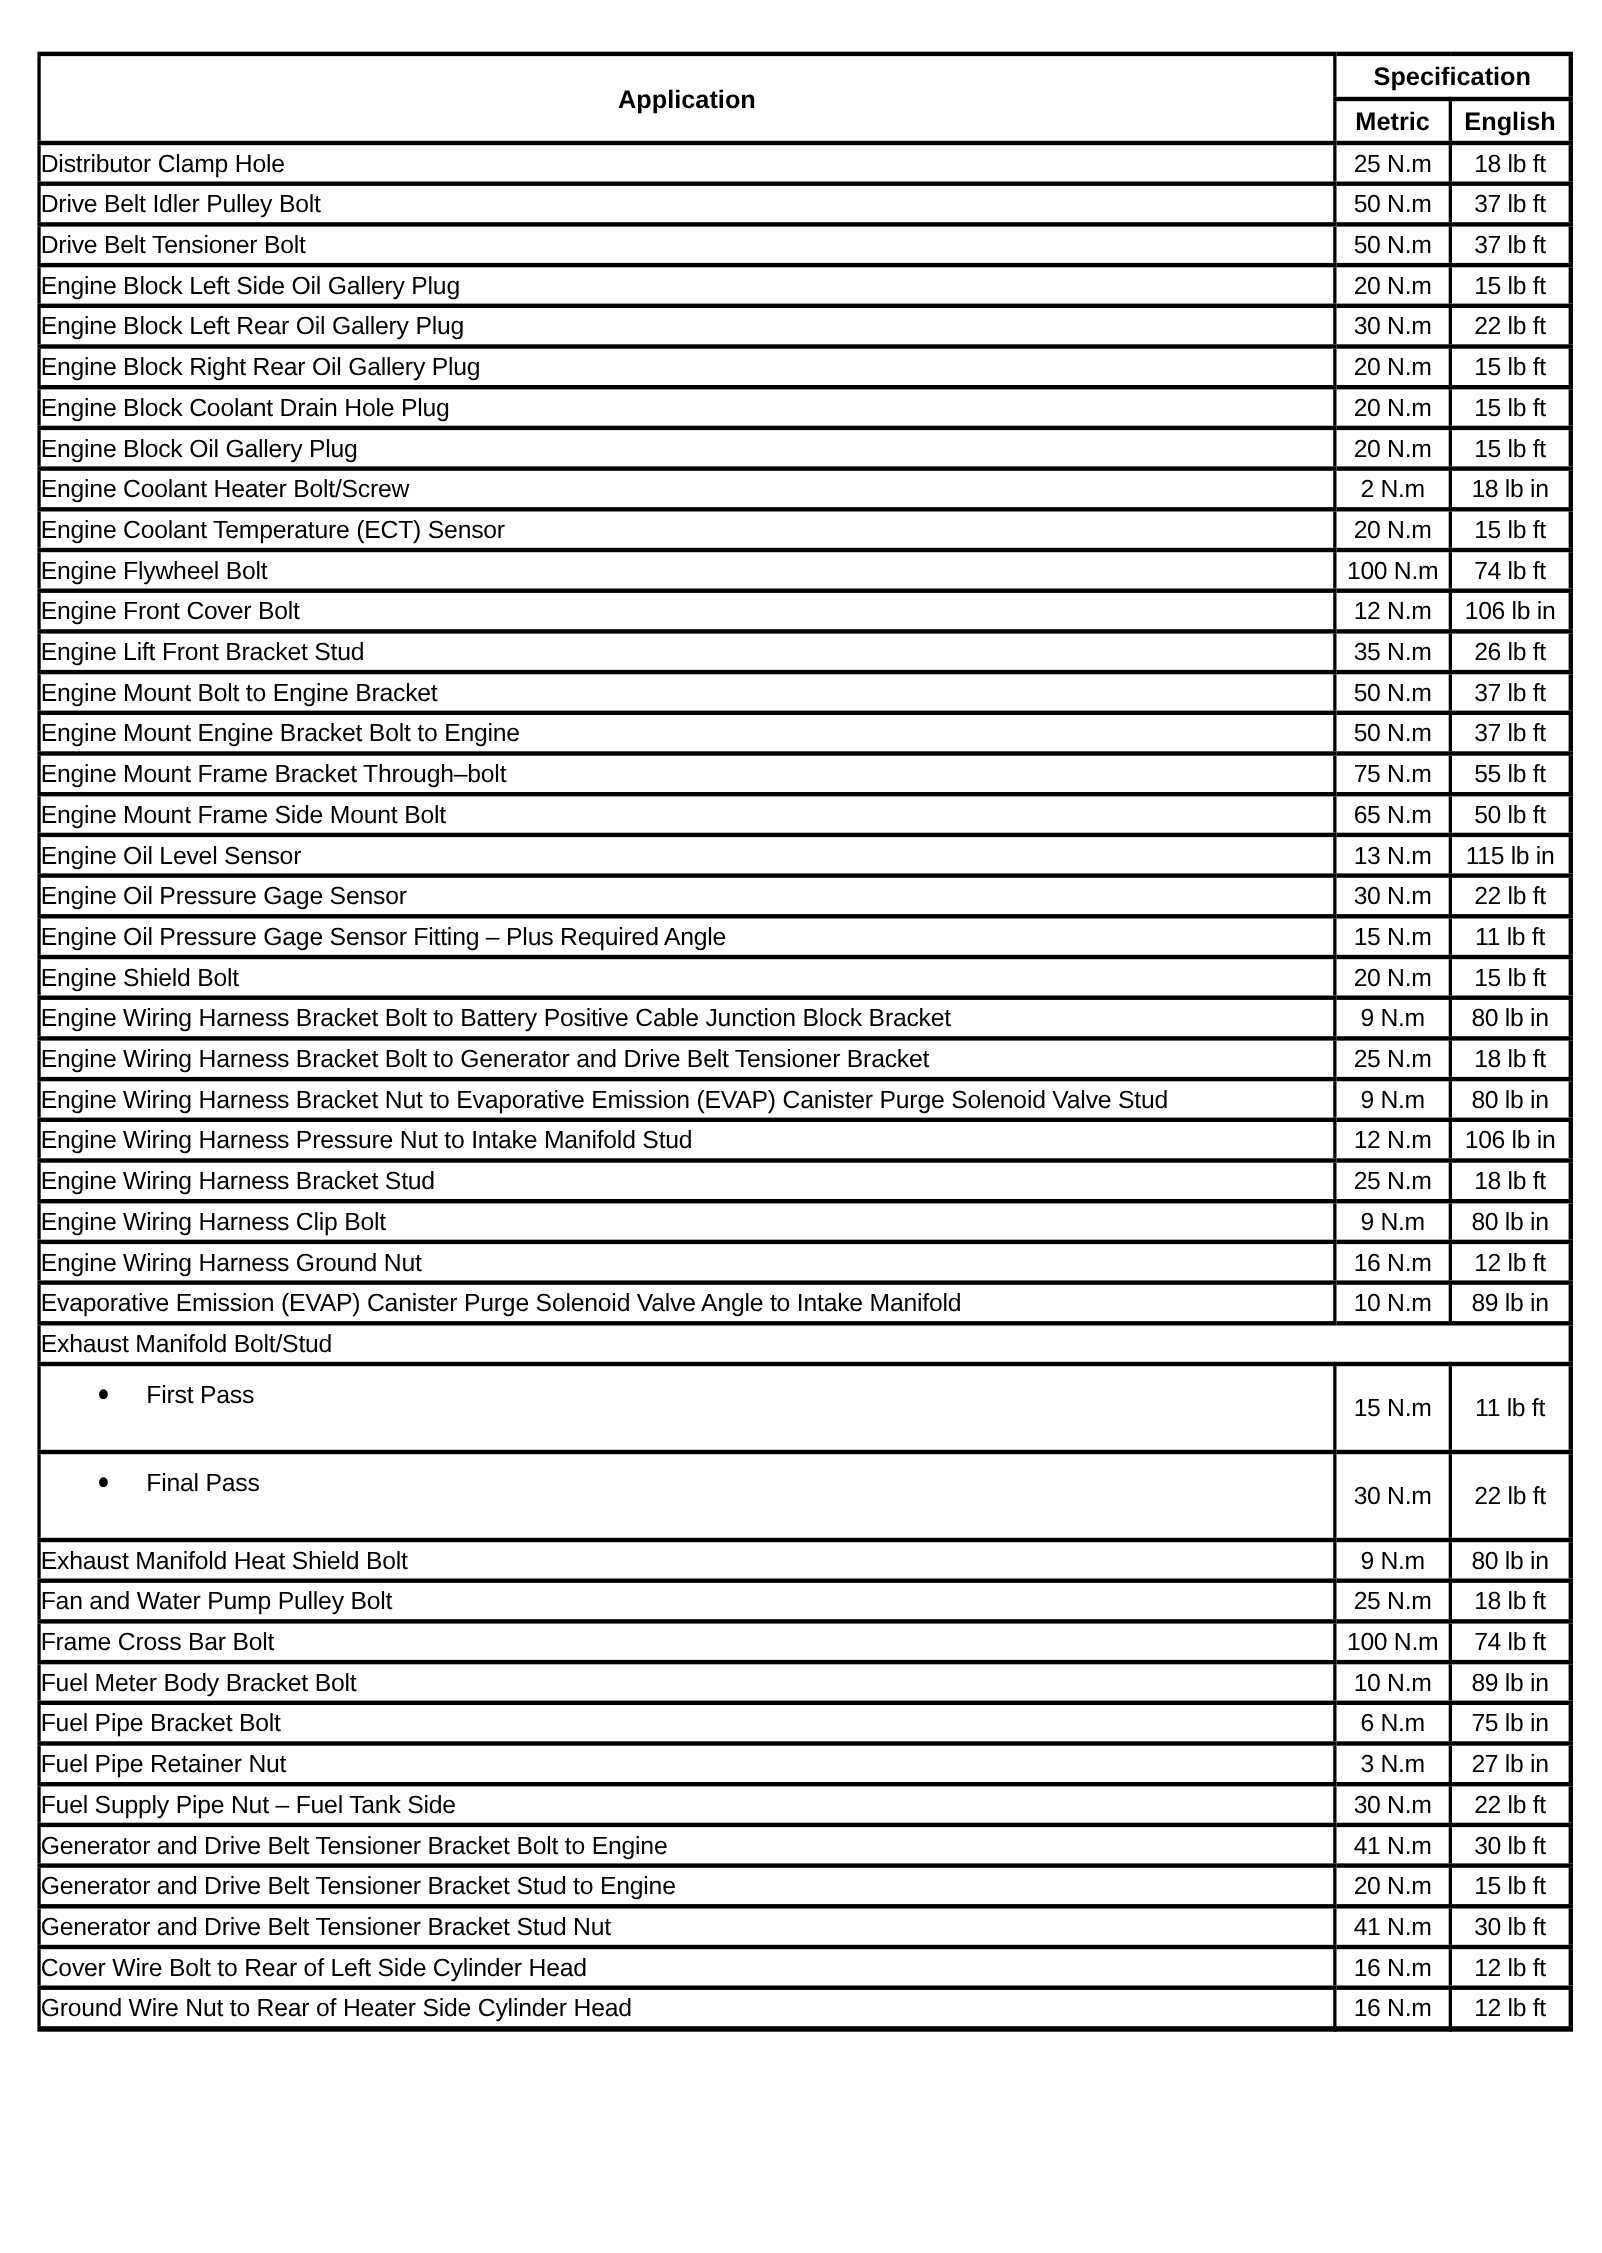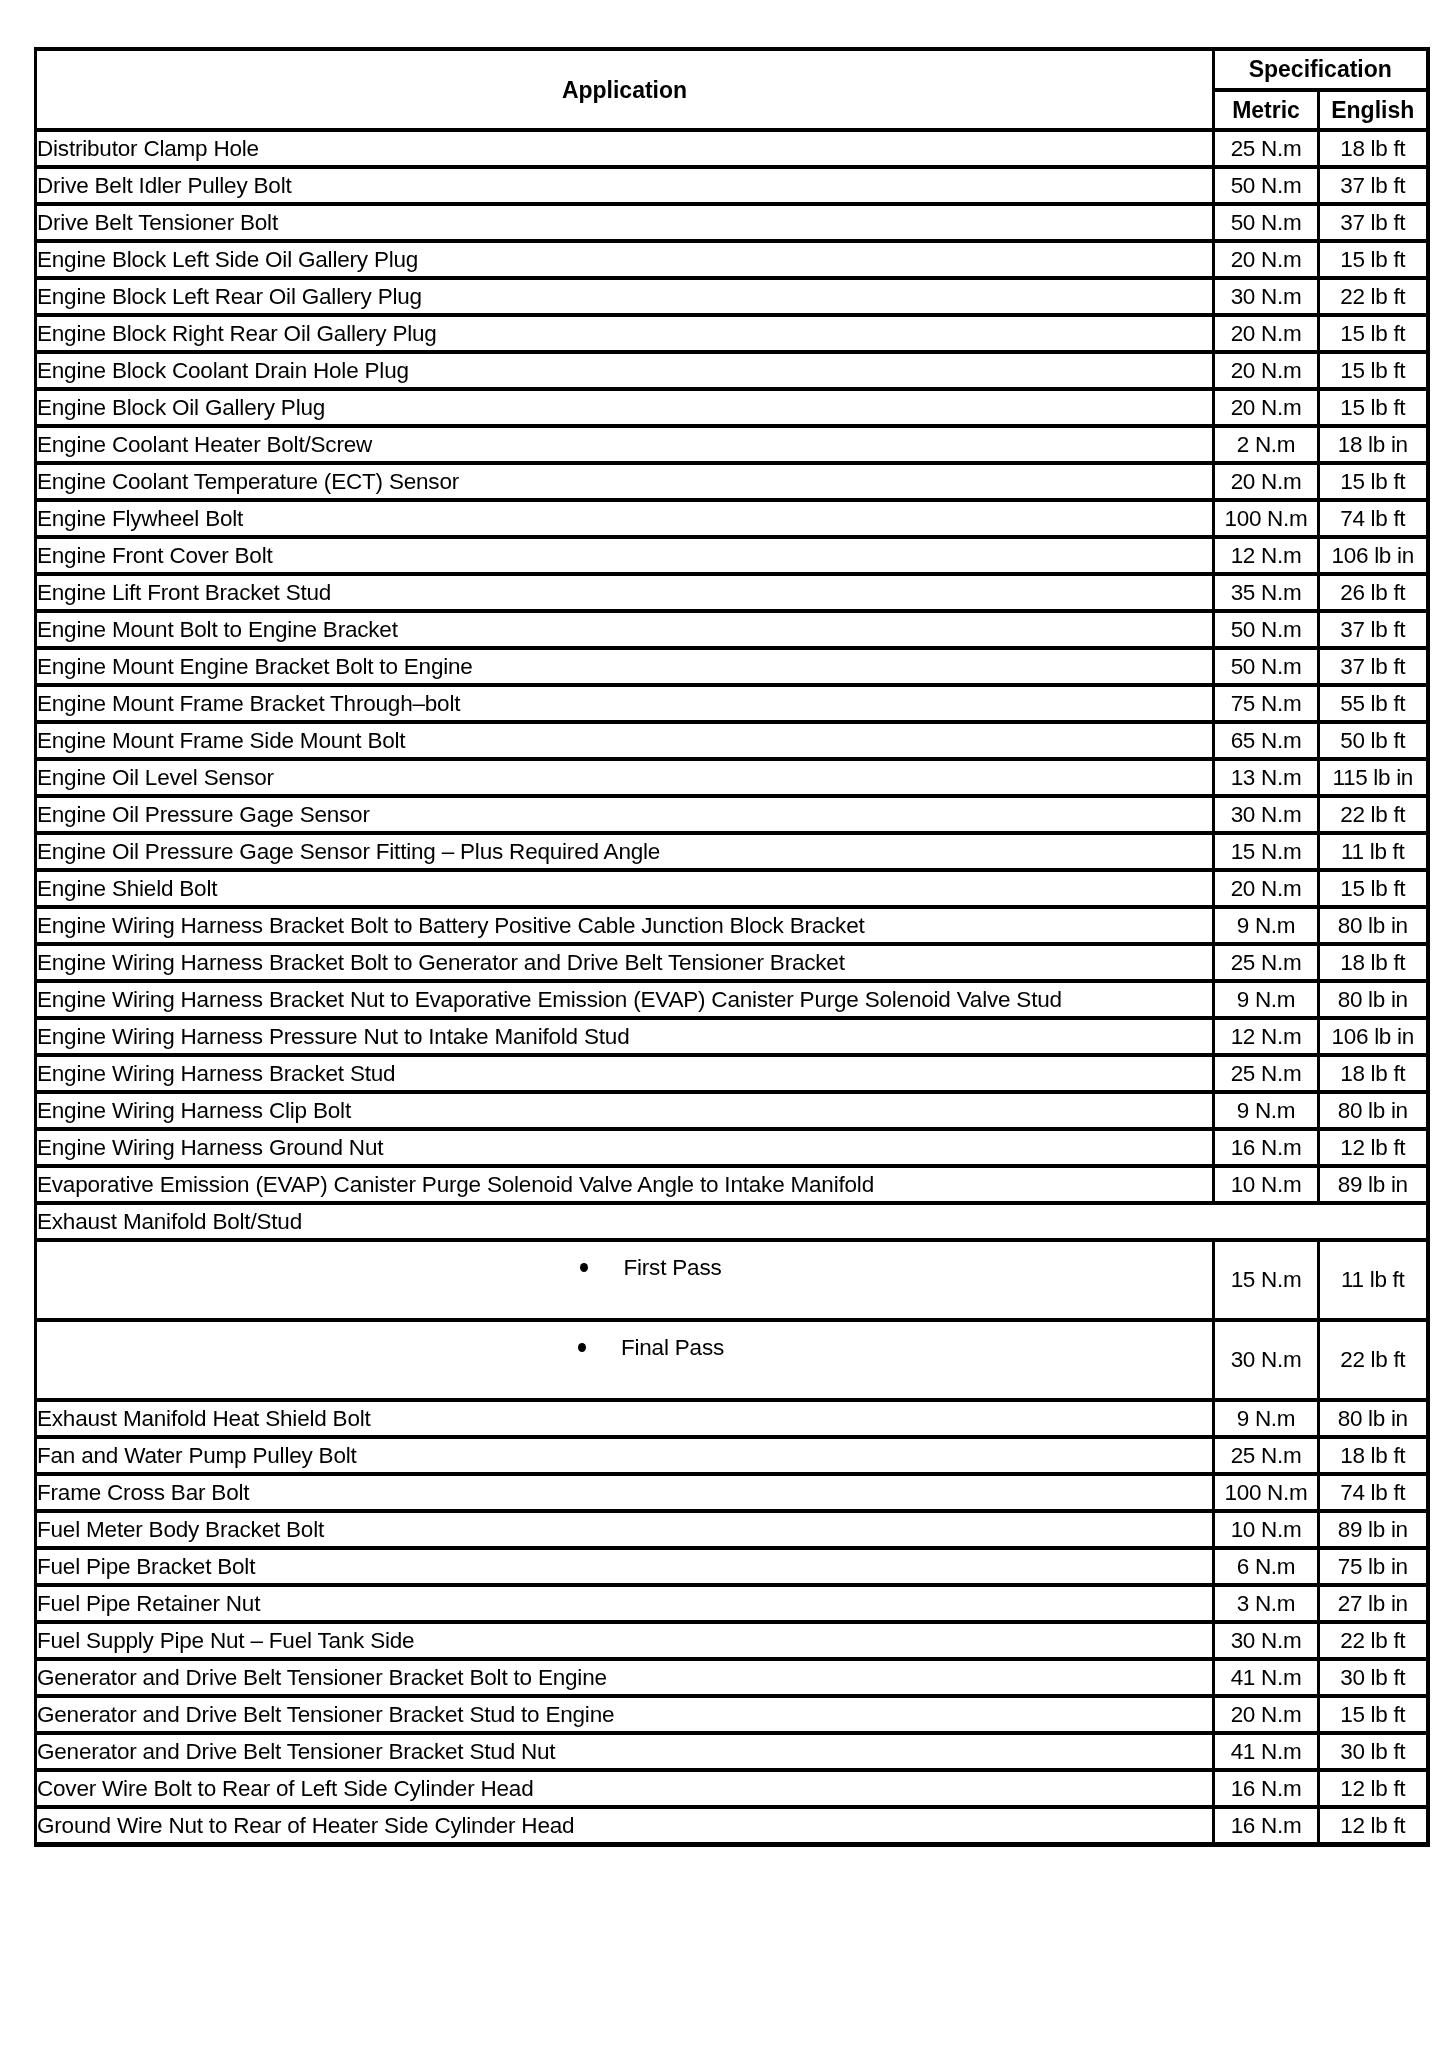--- a/index.html
+++ b/index.html
@@ -55,21 +55,21 @@
     padding-left: 4px;
     height: 33px;
     letter-spacing: -0.2px;
   }
   td.num {
     text-align: center;
     height: 33px;
     letter-spacing: -0.3px;
   }
   tr.group td.app { height: 33px; }
-  tr.sub td { height: 76px; text-align: center; }
+  tr.sub td { height: 76px; }
   tr.sub td.app {
     vertical-align: top;
     padding-top: 14px;
     height: 62px;
   }
   tr.sub td.num { vertical-align: middle; }
   .bullet {
     display: inline-block;
     width: 8px;
     height: 9px;

